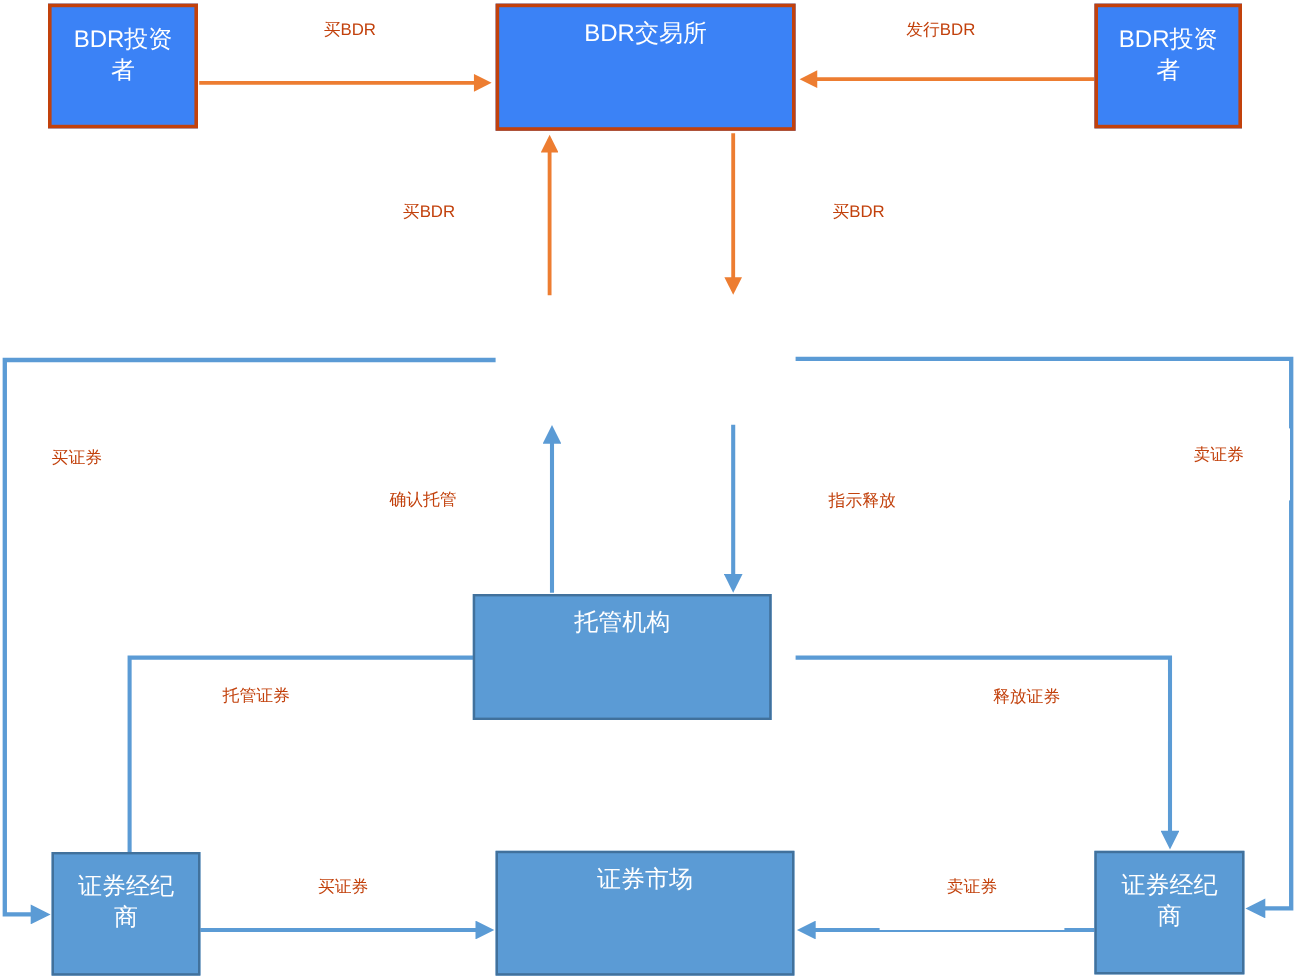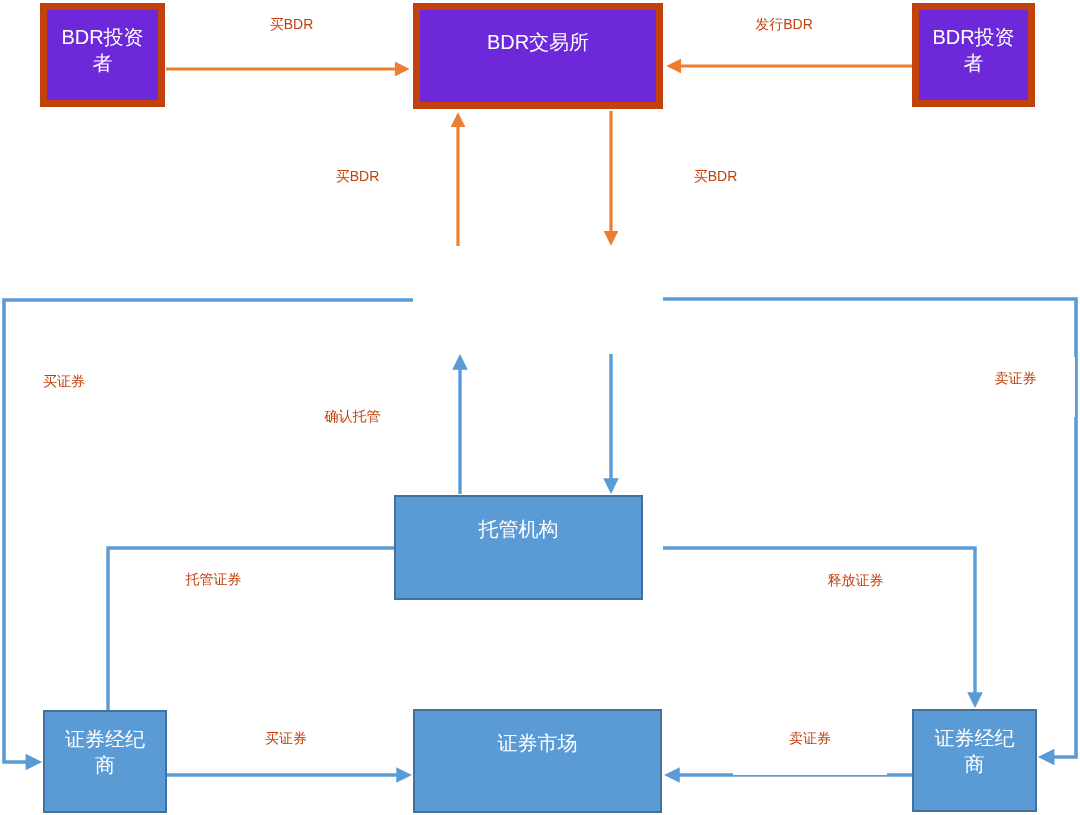--- a/index.html
+++ b/index.html
@@ -26,23 +26,23 @@
     z-index: 2;
     box-sizing: border-box;
     display: flex;
     justify-content: center;
     color: #ffffff;
     font-size: 20px;
     line-height: 26px;
     text-align: center;
     white-space: pre-line;
   }
-  .node--orange { background: #6d28d9; border: 7px solid #c2410c; }
+  .node--orange { background: #3b82f6; border: 3px solid #c2410c; }
   .node--blue   { background: #5B9BD5; border: 2px solid #41719C; }
-  .node--top    { align-items: flex-start; padding-top: 19px; }
+  .node--top    { align-items: flex-start; padding-top: 9px; }
   .node--center { align-items: flex-start; padding-top: 14px; }
   .edge-label {
     position: absolute;
     z-index: 3;
     box-sizing: border-box;
     background: #ffffff;
     color: #c2410c;
     font-size: 14px;
     line-height: 24px;
     display: flex;
@@ -108,20 +108,21 @@
   <div class="edge-label" style="left:265px; top:155px; width:185px; height:55px;">买BDR</div>
 
   <div class="edge-label" style="left:621px; top:155px; width:189px; height:55px;">买BDR</div>
 
   <div class="edge-label" style="left:6px; top:360px; width:116px; height:58px;">买证券</div>
 
   <div class="edge-label" style="left:956px; top:357px; width:119px; height:60px;">卖证券</div>
 
   <div class="edge-label" style="left:265px; top:395px; width:175px; height:60px;">确认托管</div>
 
+  <div class="edge-label" style="left:625px; top:396px; width:187px; height:59px;">指示释放</div>
 
   <div class="edge-label" style="left:738px; top:559px; width:235px; height:59px;">释放证券</div>
 
   <div class="edge-label" style="left:112px; top:558px; width:203px; height:59px;">托管证券</div>
 
   <div class="edge-label" style="left:227px; top:717px; width:118px; height:56px;">买证券</div>
 
   <div class="edge-label" style="left:733px; top:717px; width:154px; height:58px;">卖证券</div>
 
 </div>

